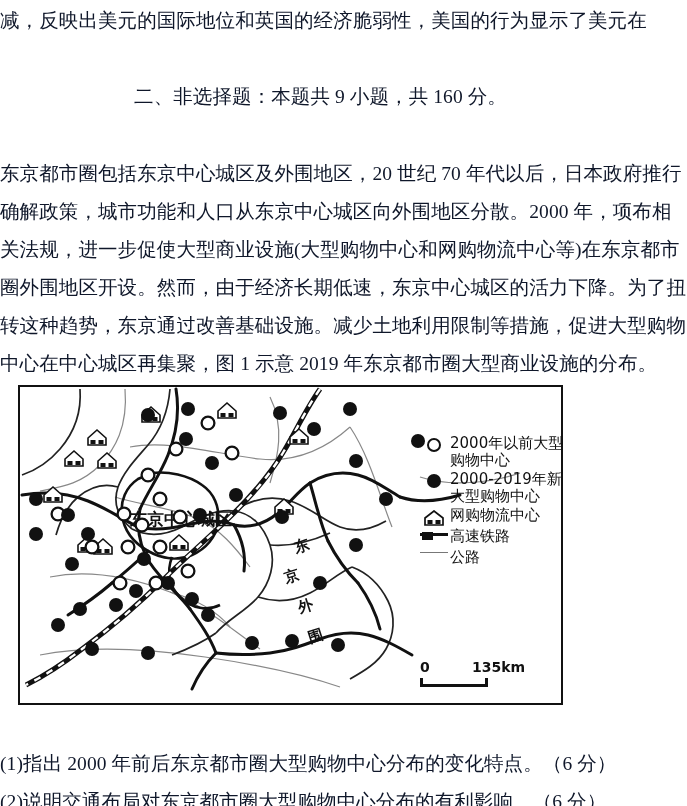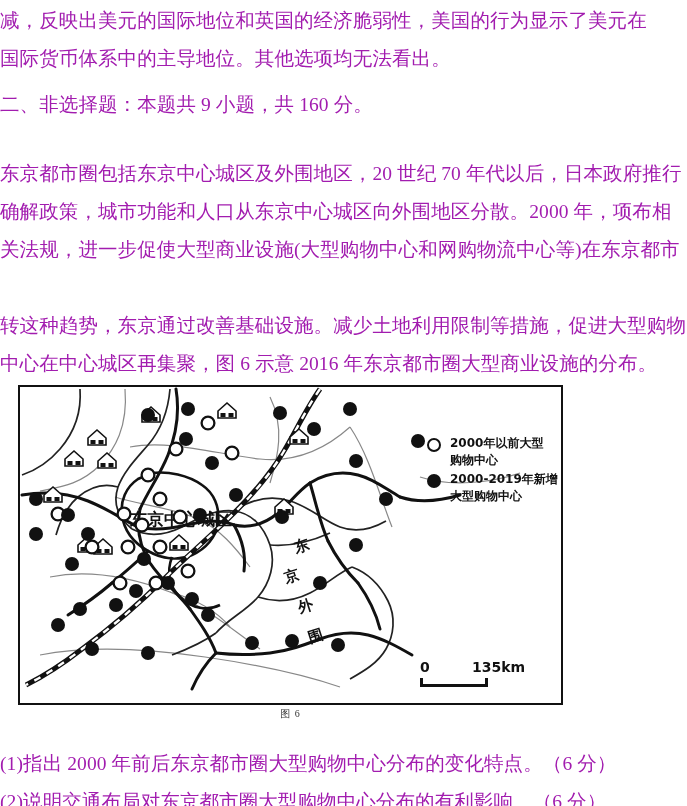--- a/index.html
+++ b/index.html
@@ -23,22 +23,23 @@
     height: 806px;
   }
 
   .para {
     position: absolute;
     left: 0;
     width: 545px;
     font-size: 19.5px;
     line-height: 38px;
     letter-spacing: 0.1px;
-    color: #a21caf;
+    color: #0f172a;
     white-space: nowrap;
+    text-align: center;
   }
 
   
   .figure {
     position: absolute;
     left: 18px;
     top: 385px;
     width: 545px;
     height: 320px;
   }
@@ -82,22 +83,22 @@
   .legend-sym {
     width: 32px;
     flex: 0 0 32px;
     display: flex;
     align-items: center;
     justify-content: center;
     padding-top: 3px;
   }
   .legend-label {
     font-family: "DejaVu Sans", "Liberation Sans", sans-serif;
-    font-weight: bold;
-    font-size: 12px;
+    font-weight: normal;
+    font-size: 15px;
     line-height: 17px;
     color: #111;
     white-space: pre-line;
   }
 
   .sym-open {
     width: 14px; height: 14px; border-radius: 50%;
     border: 2.2px solid #111; box-sizing: border-box; background: #fff;
   }
   .sym-filled {
@@ -155,28 +156,28 @@
     border-left:3px solid #111; border-right:3px solid #111;
     box-sizing:border-box;
   }
 </style>
 </head>
 <body>
 
 <div class="page">
 
   <div class="para" style="top:2px;">减，反映出美元的国际地位和英国的经济脆弱性，美国的行为显示了美元在</div>
-  <div class="para" style="top:40px;">国际货币体系中的主导地位。其他选项均无法看出。</div>
-  <div class="para" style="top:86px;">二、非选择题：本题共 9 小题，共 160 分。</div>
+  <div class="para" style="top:78px;margin-left:48px;">二、非选择题：本题共 9 小题，共 160 分。</div>
 
   <div class="para" style="top:155px;">东京都市圈包括东京中心城区及外围地区，20 世纪 70 年代以后，日本政府推行</div>
   <div class="para" style="top:193px;">确解政策，城市功能和人口从东京中心城区向外围地区分散。2000 年，项布相</div>
   <div class="para" style="top:231px;">关法规，进一步促使大型商业设施(大型购物中心和网购物流中心等)在东京都市</div>
+  <div class="para" style="top:269px;">圈外围地区开设。然而，由于经济长期低速，东京中心城区的活力下降。为了扭</div>
   <div class="para" style="top:307px;">转这种趋势，东京通过改善基础设施。减少土地利用限制等措施，促进大型购物</div>
-  <div class="para" style="top:345px;">中心在中心城区再集聚，图 6 示意 2016 年东京都市圈大型商业设施的分布。</div>
+  <div class="para" style="top:345px;">中心在中心城区再集聚，图 1 示意 2019 年东京都市圈大型商业设施的分布。</div>
 
   <div class="figure">
 
     <div class="map-frame">
       <svg class="map-svg" width="541" height="316" viewBox="0 0 541 316">
 
         <g stroke="#888" stroke-width="1.2" fill="none">
           <path d="M105,2 C108,40 95,62 80,78 C60,98 40,100 20,104"></path>
           <path d="M110,60 C150,52 200,68 240,72 C280,76 310,58 330,40"></path>
           <path d="M95,110 C120,118 150,120 178,132 C200,142 215,160 230,180"></path>
@@ -374,34 +375,55 @@
         </div>
 
         <div class="legend-row">
           <span class="legend-sym">
             <span class="sym-filled"></span>
           </span>
           <span class="legend-label">2000-2019年新增
 大型购物中心</span>
         </div>
 
-
-
-
+        <div class="legend-row">
+          <span class="legend-sym">
+            <svg width="20" height="16" viewBox="0 0 20 16">
+              <path d="M1,8 L10,1 L19,8 L19,15 L1,15 Z" fill="#fff" stroke="#111" stroke-width="1.7"></path>
+              <rect x="3.5" y="10" width="5" height="4" fill="#111"></rect>
+              <rect x="11.5" y="10" width="5" height="4" fill="#111"></rect>
+            </svg>
+          </span>
+          <span class="legend-label">网购物流中心</span>
+        </div>
+
+        <div class="legend-row">
+          <span class="legend-sym">
+            <span class="sym-rail"></span>
+          </span>
+          <span class="legend-label">高速铁路</span>
+        </div>
+
+
+        <div class="legend-row">
+          <span class="legend-sym">
+            <span class="sym-line-thin"></span>
+          </span>
+          <span class="legend-label">公路</span>
+        </div>
       </div>
 
       <div class="scalebar">
         <div class="scale-nums">
           <span class="scale-zero">0</span>
           <span class="scale-max">135km</span>
         </div>
         <div class="scale-track"></div>
       </div>
 
     </div>
 
-    <div class="fig-caption">图 6</div>
   </div>
 
   <div class="para" style="top:745px;">(1)指出 2000 年前后东京都市圈大型购物中心分布的变化特点。（6 分）</div>
   <div class="para" style="top:783px;">(2)说明交通布局对东京都市圈大型购物中心分布的有利影响。（6 分）</div>
 
 </div>
 
 </body></html>

